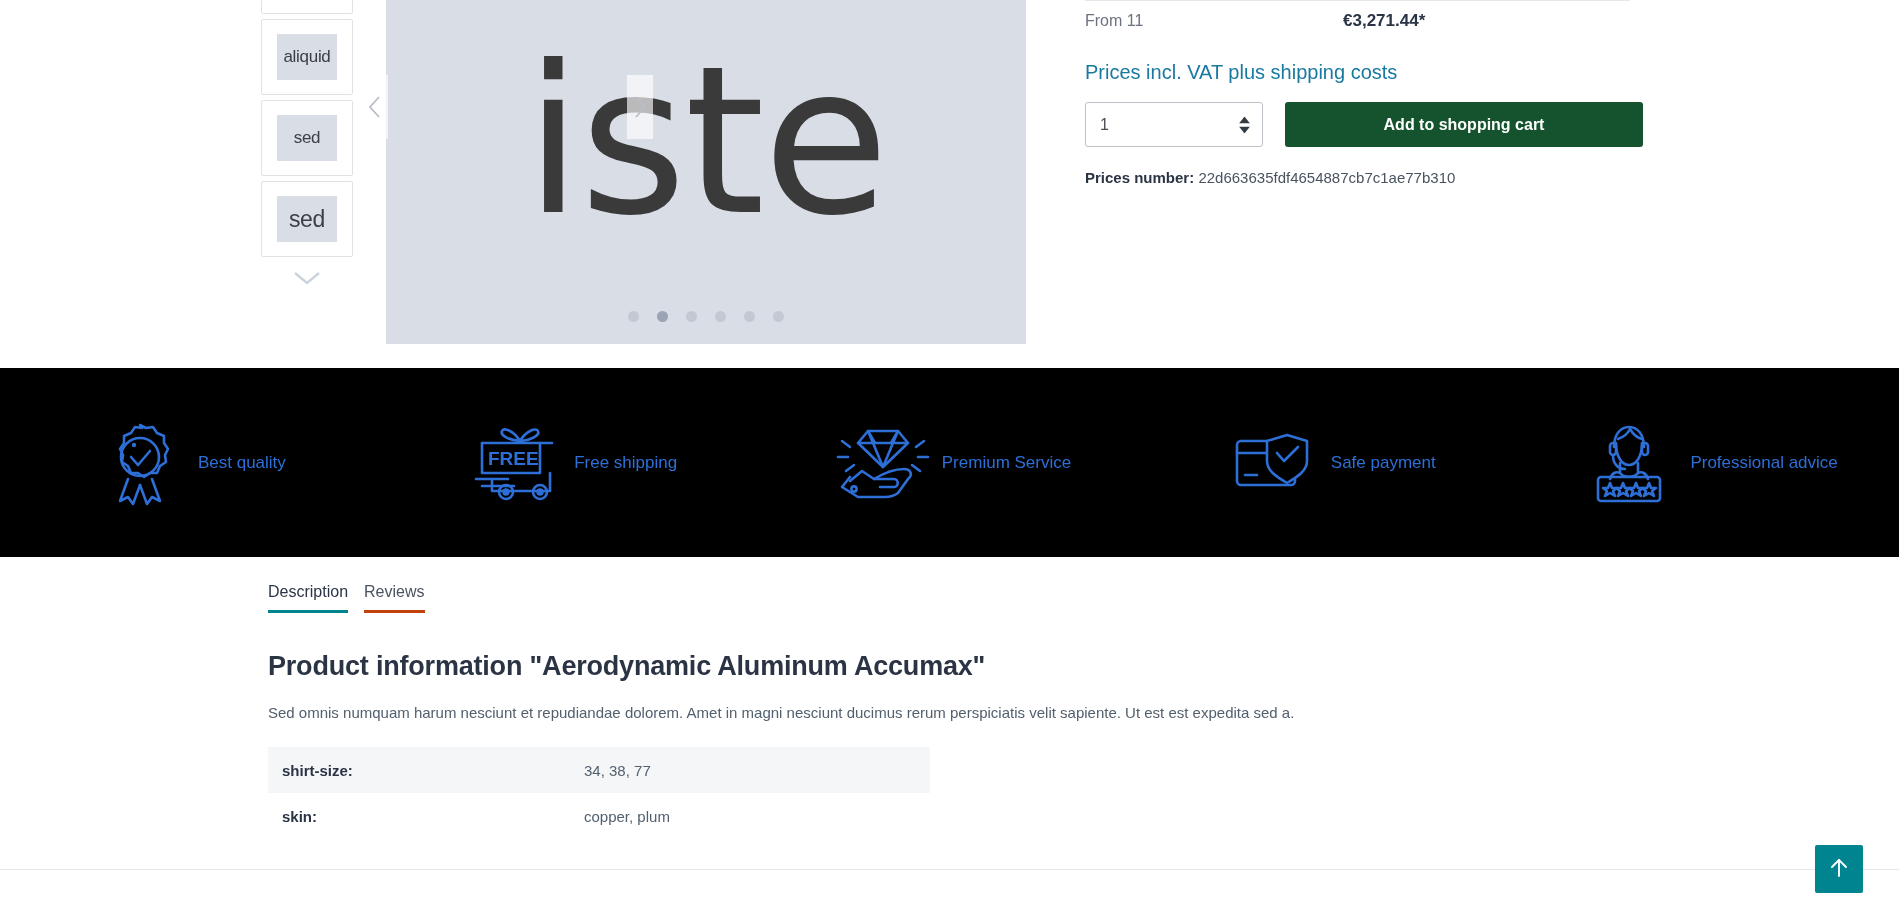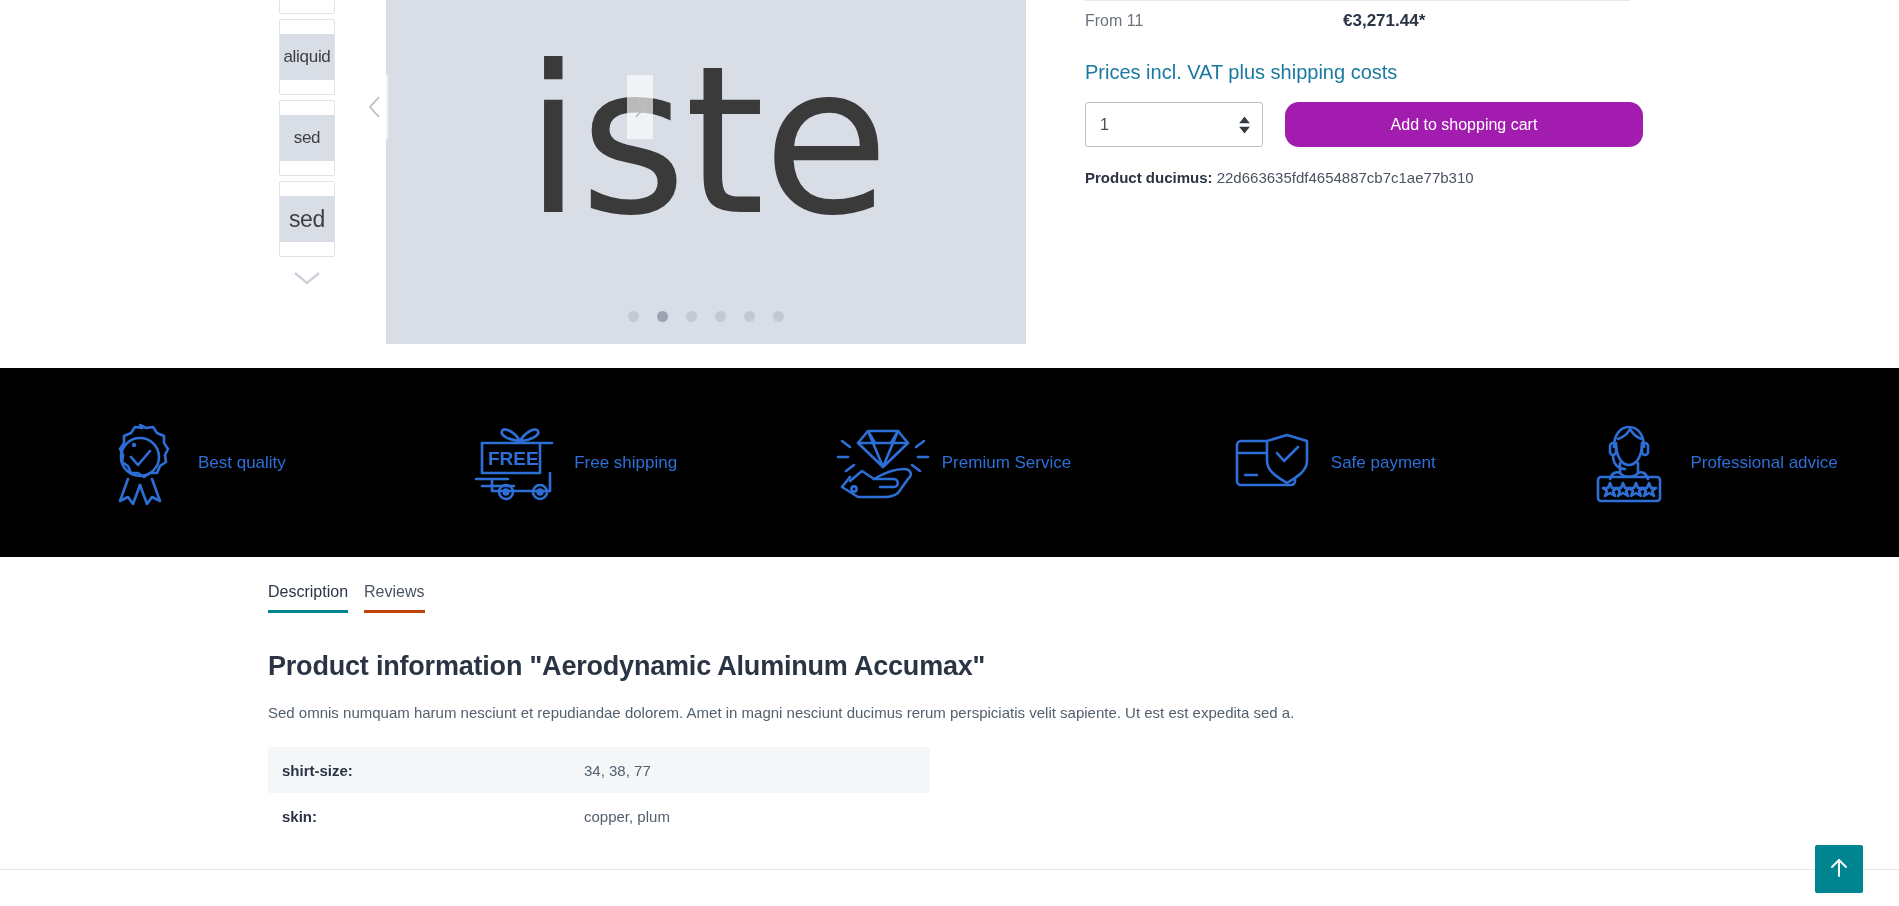--- a/index.html
+++ b/index.html
@@ -15,21 +15,21 @@
   
   .top-area { position: relative; height: 368px; width: 100%; background:#fff; }
 
   
   .thumb-rail {
     position: absolute; left: 268px; top: -62px;
     width: 78px;
     display: flex; flex-direction: column; align-items: center;
   }
   .thumb {
-    width: 56px; height: 76px;
+    width: 92px; height: 76px;
     border: 1px solid #dfe3e8;
     background: #fff;
     display: flex; align-items: center; justify-content: center;
     margin-bottom: 0px;
     border-radius: 2px;
   }
   .thumb + .thumb { margin-top: 0; }
   .thumb-inner {
     width: 60px; height: 46px;
     background: #d8dde6;
@@ -99,22 +99,22 @@
     border: 1px solid #bcc1c7; border-radius: 3px; background: #fff;
     display: flex; align-items: center; padding-left: 14px;
     font-size: 16px; color: #4a5056;
   }
   .qty-arrows {
     position: absolute; right: 12px; top: 50%; transform: translateY(-50%);
     display: flex; flex-direction: column; gap: 3px;
   }
   .cart-btn {
     width: 358px; height: 45px;
-    background: #a21caf; border: none; border-radius: 14px;
-    color: #fff; font-size: 16px; font-weight: normal;
+    background: #14532d; border: none; border-radius: 3px;
+    color: #fff; font-size: 16px; font-weight: bold;
     font-family: "Liberation Sans", sans-serif;
     cursor: pointer;
   }
   .prodnum { margin-top: 22px; font-size: 15px; color: #4a5360; }
   .prodnum b { color: #2b3445; }
 
   
   .banner {
     position: absolute; left: 0; top: 368px;
     width: 1899px; height: 189px;
@@ -233,21 +233,21 @@
                 <polygon points="5.5,0 11,7 0,7" fill="#333a42"></polygon>
               </svg>
             <svg width="11" height="7" viewBox="0 0 11 7">
                 <polygon points="5.5,7 0,0 11,0" fill="#333a42"></polygon>
               </svg>
           </span>
         </div>
         <button class="cart-btn">Add to shopping cart</button>
       </div>
       <div class="prodnum">
-        <b>Product ducimus:</b>
+        <b>Prices number:</b>
         <span>22d663635fdf4654887cb7c1ae77b310</span>
       </div>
     </div>
   </div>
 
   <div class="banner">
 
     <div class="benefit">
       <span>
         <svg width="92" height="92" viewBox="0 0 92 92" fill="none" stroke="#2d6fd6" stroke-width="2.6" stroke-linecap="round" stroke-linejoin="round">

